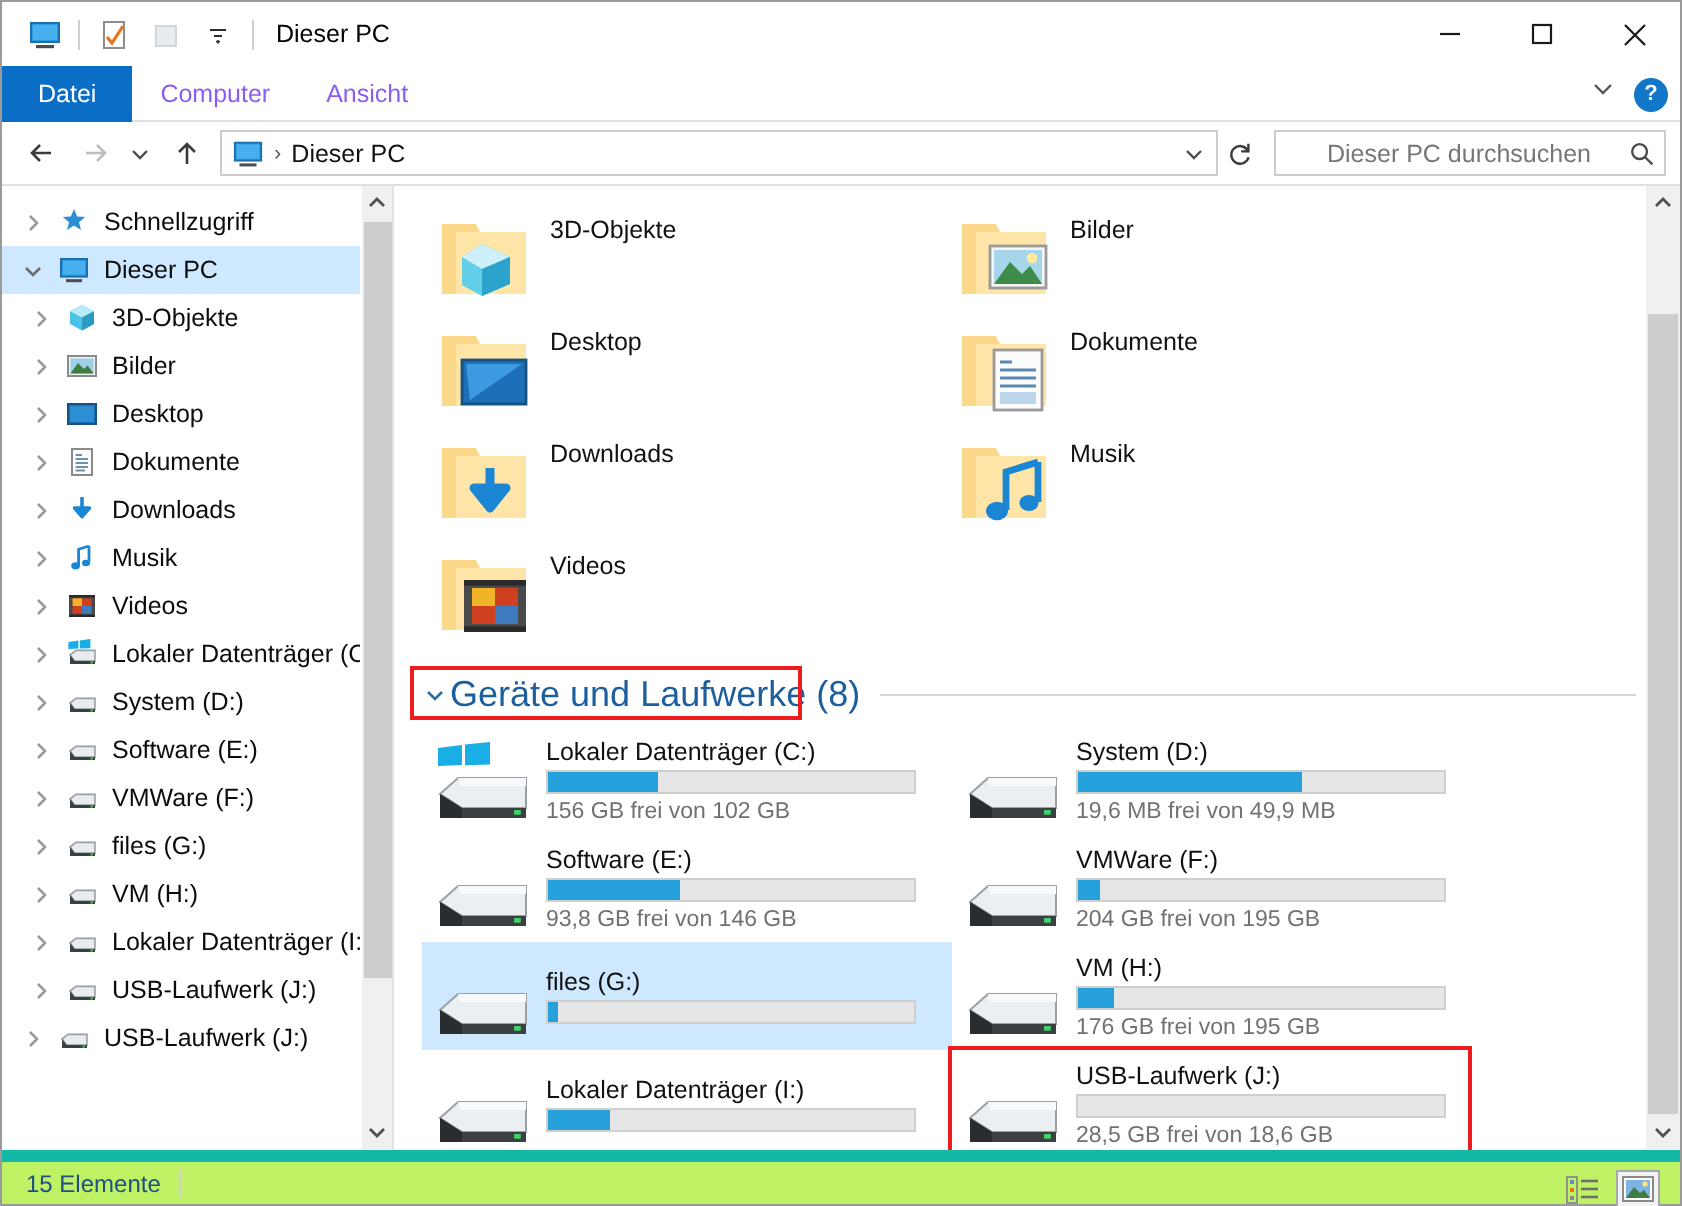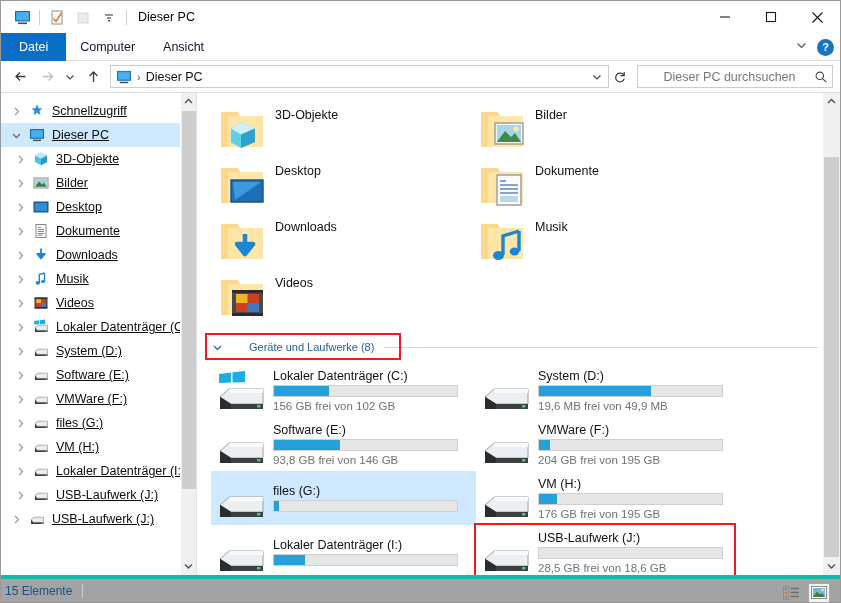--- a/index.html
+++ b/index.html
@@ -48,21 +48,21 @@
   
   .ribbon {
     height: 28px; flex: 0 0 28px;
     display: flex; align-items: center;
     background: #ffffff;
     border-bottom: 1px solid #dfdfdf;
     position: relative;
   }
   .tab {
     display: flex; align-items: center; justify-content: center;
-    padding: 0 14px; font-size: 12.5px; color: #0f172a;
+    padding: 0 14px; font-size: 12.5px; color: #8b5cf6;
     height: 28px;
   }
   .tab.file {
     background: #0b6ec6; color: #fff; font-weight: normal;
     padding: 0 18px;
   }
   .ribbon-right {
     position: absolute; right: 6px; top: 0; height: 28px;
     display: flex; align-items: center; gap: 9px;
   }
@@ -121,21 +121,21 @@
 
   
   .sidebar {
     width: 195px; flex: 0 0 195px;
     background: #ffffff;
     position: relative; overflow: hidden;
   }
   .tree { padding-top: 6px; }
   .tree-row {
     height: 24px; display: flex; align-items: center;
-    font-size: 12.5px; color: #0c0c0c; white-space: nowrap; text-decoration: underline;
+    font-size: 12.5px; color: #0c0c0c; white-space: nowrap;
   }
   .tree-row.sel { background: #cde8ff; }
   .chev {
     width: 22px; flex: 0 0 22px; display: flex;
     align-items: center; justify-content: center;
   }
   .tree-icon {
     width: 20px; flex: 0 0 20px; display: flex;
     align-items: center; justify-content: center; margin-right: 5px;
   }
@@ -185,21 +185,21 @@
     align-self: flex-start; margin-top: 7px;
   }
 
   
   .group-hdr {
     display: flex; align-items: center;
     margin: 10px 0 4px 12px; height: 24px;
     position: relative;
   }
   .group-chev { width: 16px; flex: 0 0 16px; display: flex; align-items: center; justify-content: center; }
-  .group-title { font-size: 11px; color: #1d5f9e; white-space: nowrap; margin-left: 24px; }
+  .group-title { font-size: 18px; color: #1d5f9e; white-space: nowrap; }
   .group-line {
     flex: 1 1 auto; height: 1px; background: #d5d5d5; margin-left: 10px; margin-right: 22px;
   }
   .hl-box {
     position: absolute; border: 2px solid #ee1c1c; pointer-events: none;
   }
 
   
   .drives {
     display: grid; grid-template-columns: 265px 265px;
@@ -228,23 +228,23 @@
   .ct-scroll {
     position: absolute; right: 0; top: 0; bottom: 0; width: 17px;
     background: #f0f0f0;
   }
   .ct-arrow { height: 17px; display: flex; align-items: center; justify-content: center; }
   .ct-thumb { position: absolute; left: 1px; width: 15px; background: #cdcdcd; }
 
   
   .statusbar {
     height: 27px; flex: 0 0 27px;
-    border-top: 4px solid #14b8a6;
+    border-top: 6px solid #14b8a6;
     display: flex; align-items: center;
-    padding: 0 4px; background: #a3a3a3;
+    padding: 0 12px; background: #bef264;
     position: relative;
   }
   .status-text { font-size: 12px; color: #1e4f85; }
   .status-sep { width: 1px; height: 14px; background: #d0d0d0; margin-left: 10px; }
   .view-btns {
     position: absolute; right: 10px; top: 0; height: 27px;
     display: flex; align-items: center; gap: 6px;
   }
   .view-btn { width: 22px; height: 20px; display: flex; align-items: center; justify-content: center; }
   .view-btn.active { border: 1px solid #a8a8a8; background: #f3f3f3; }

